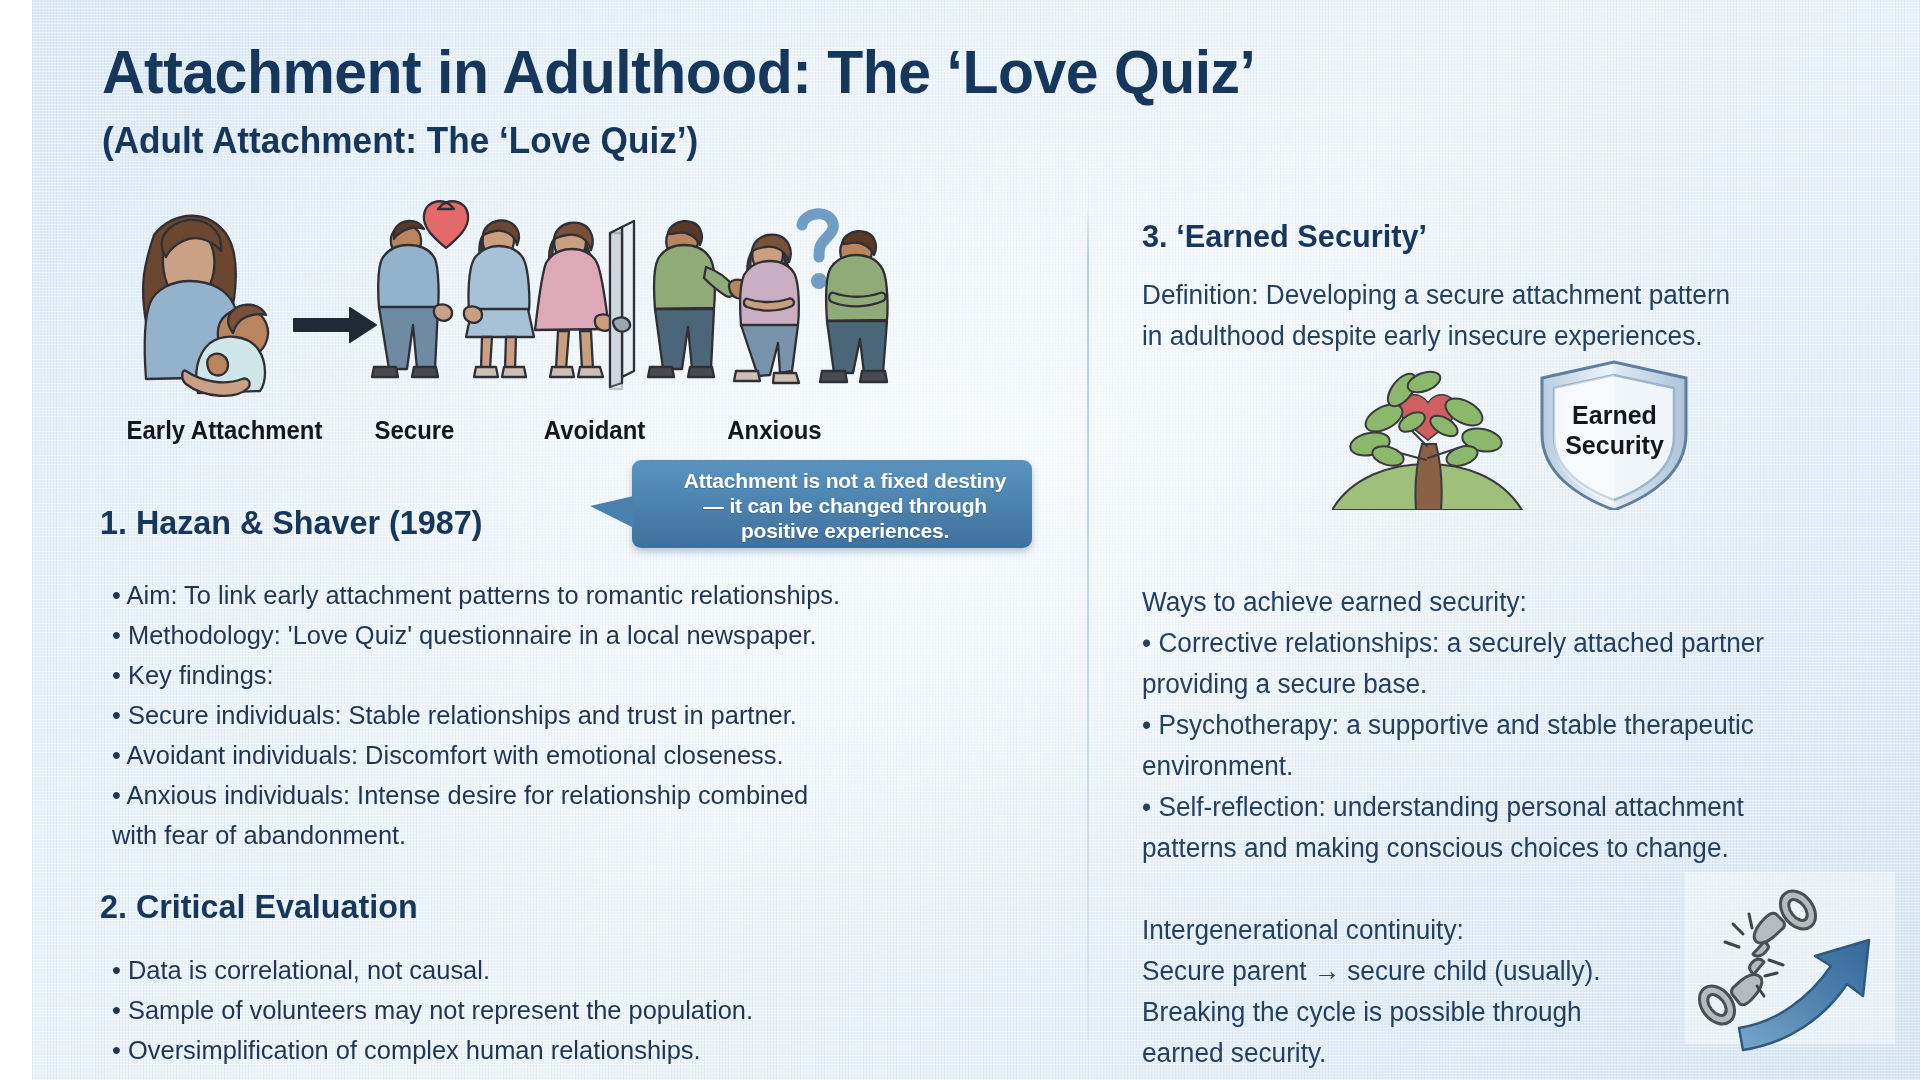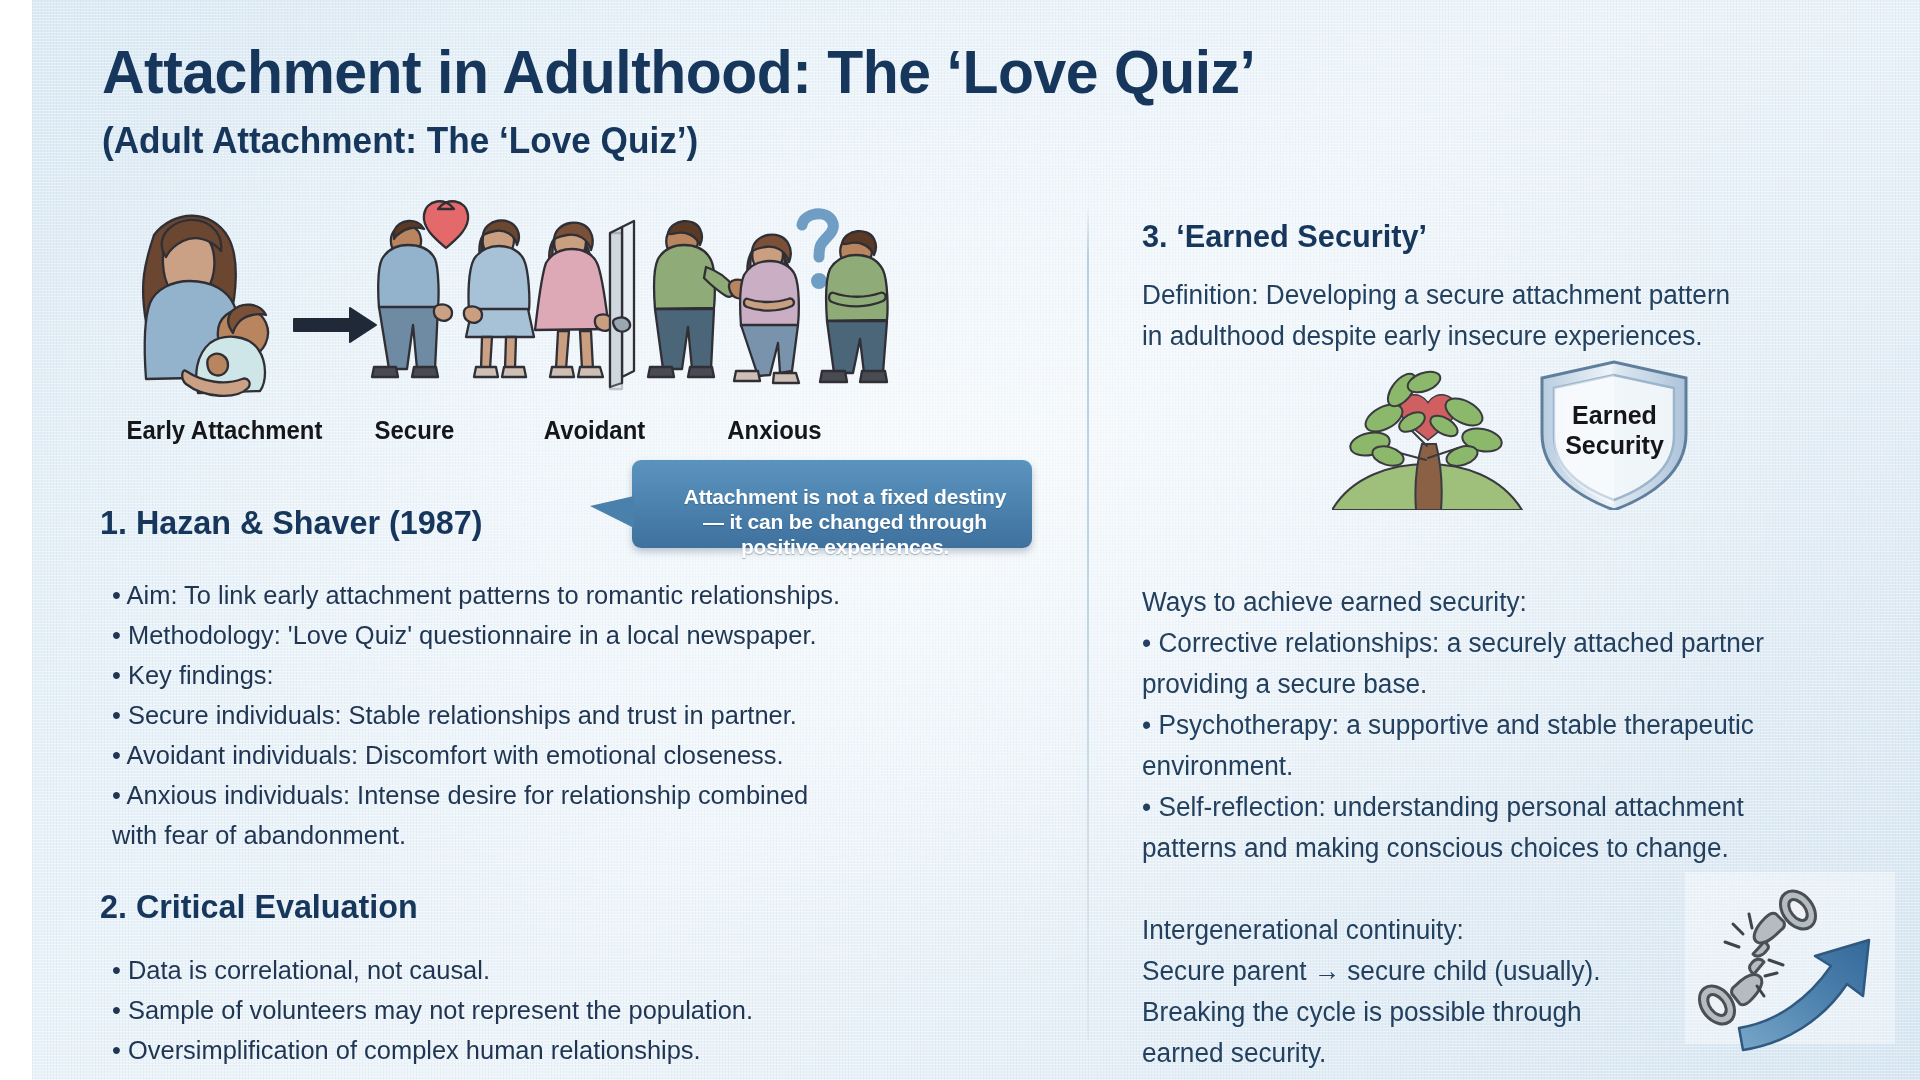--- a/index.html
+++ b/index.html
@@ -88,21 +88,21 @@
     box-shadow: 0 4px 7px rgba(40,70,100,0.28);
   }
   #bubble-tail {
     position: absolute; left: -42px; top: 36px;
     width: 0; height: 0;
     border-top: 10px solid transparent;
     border-bottom: 22px solid transparent;
     border-right: 44px solid #4a80ac;
   }
   #bubble-text {
-    position: absolute; left: 18px; top: 24px;
+    position: absolute; left: 18px; top: 8px;
     width: 390px;
     text-align: center;
     font-size: 21px;
     font-weight: bold;
     color: #ffffff;
     line-height: 25px;
     letter-spacing: -0.2px;
     white-space: pre-line;
     text-shadow: 0 1px 1px rgba(30,60,90,0.35);
   }

